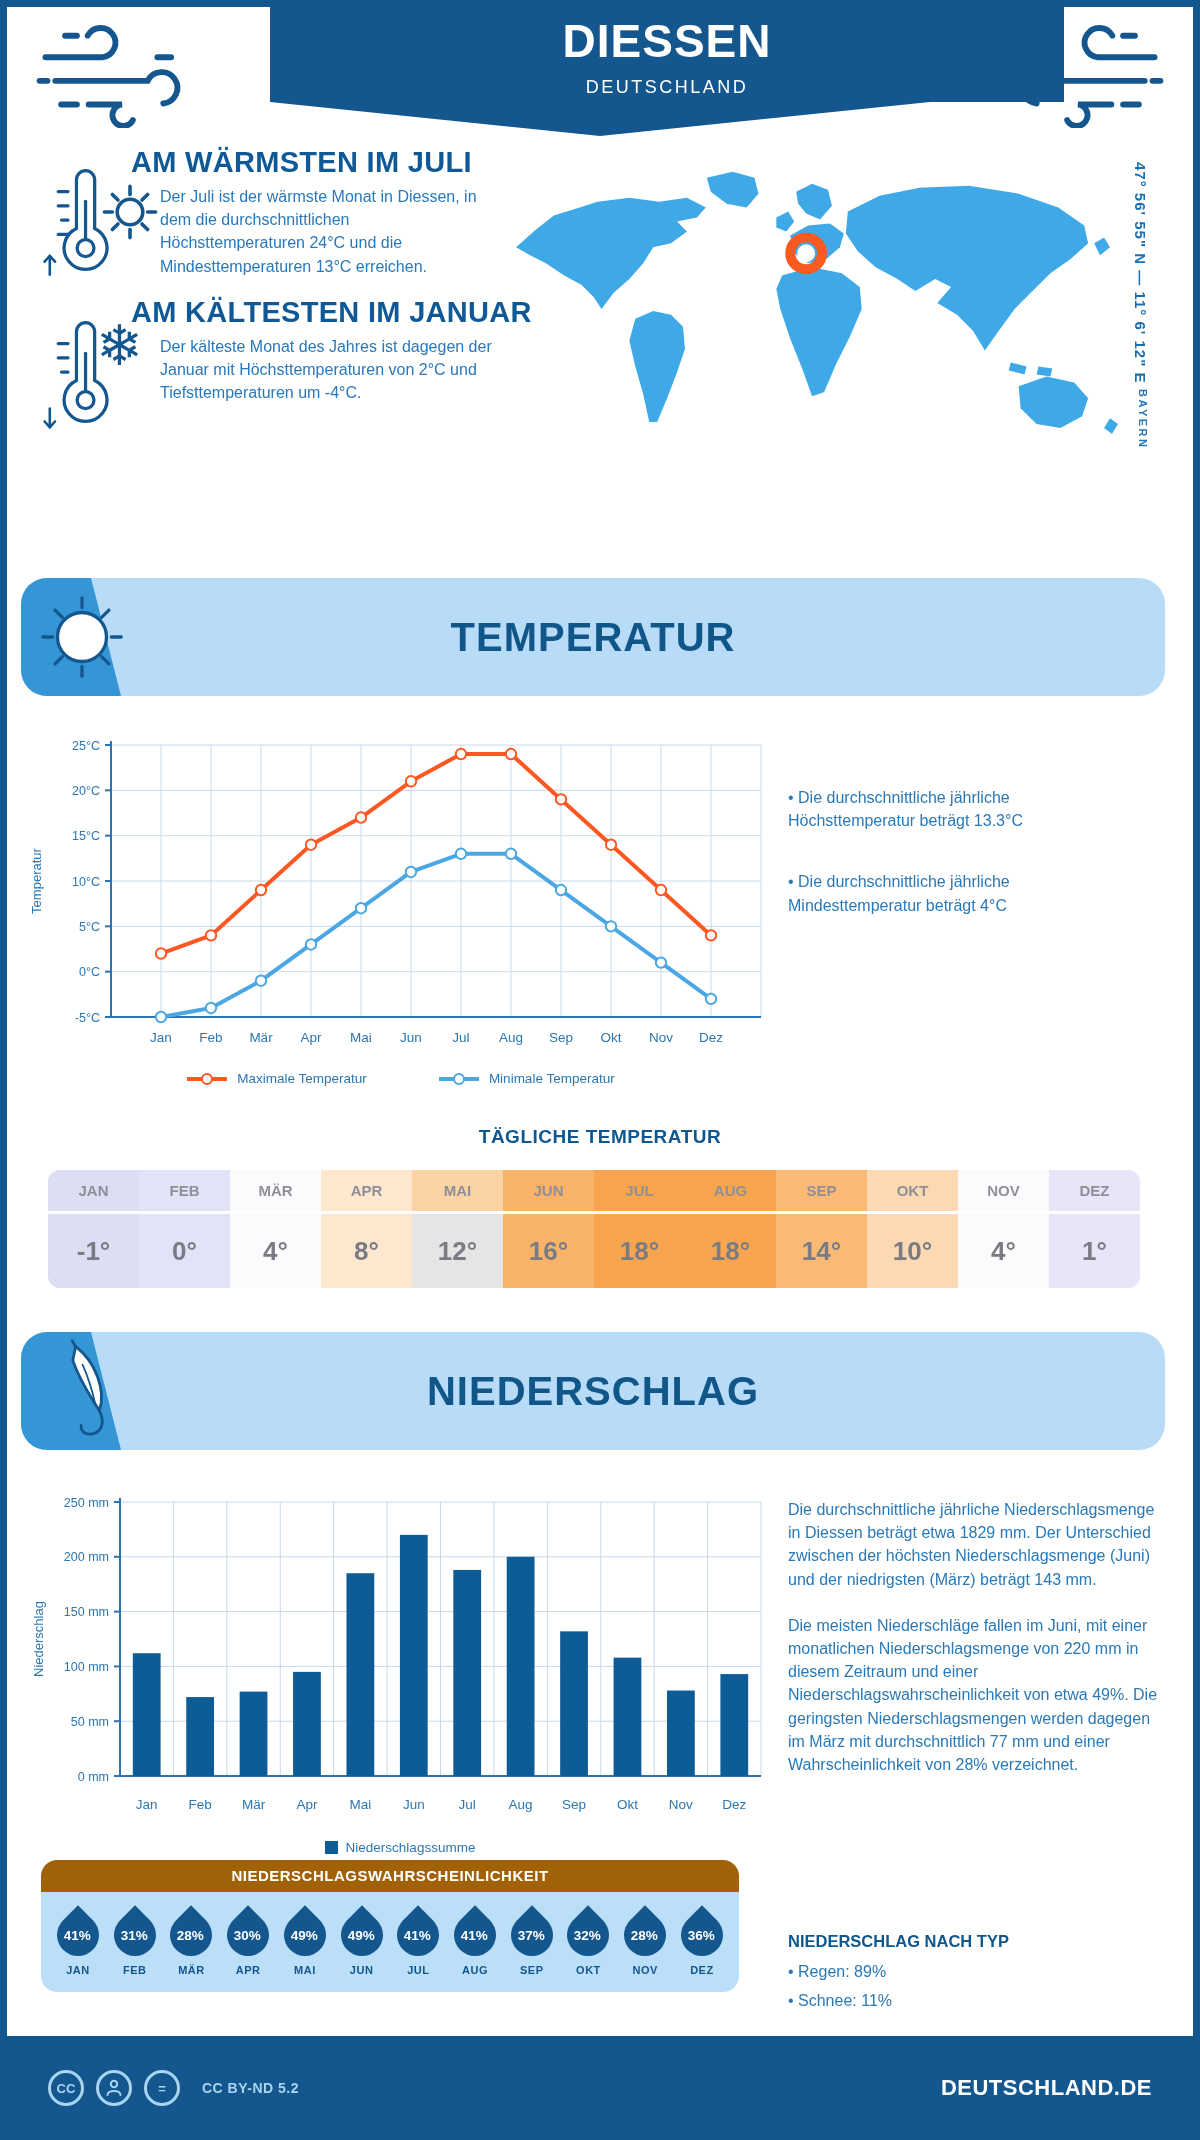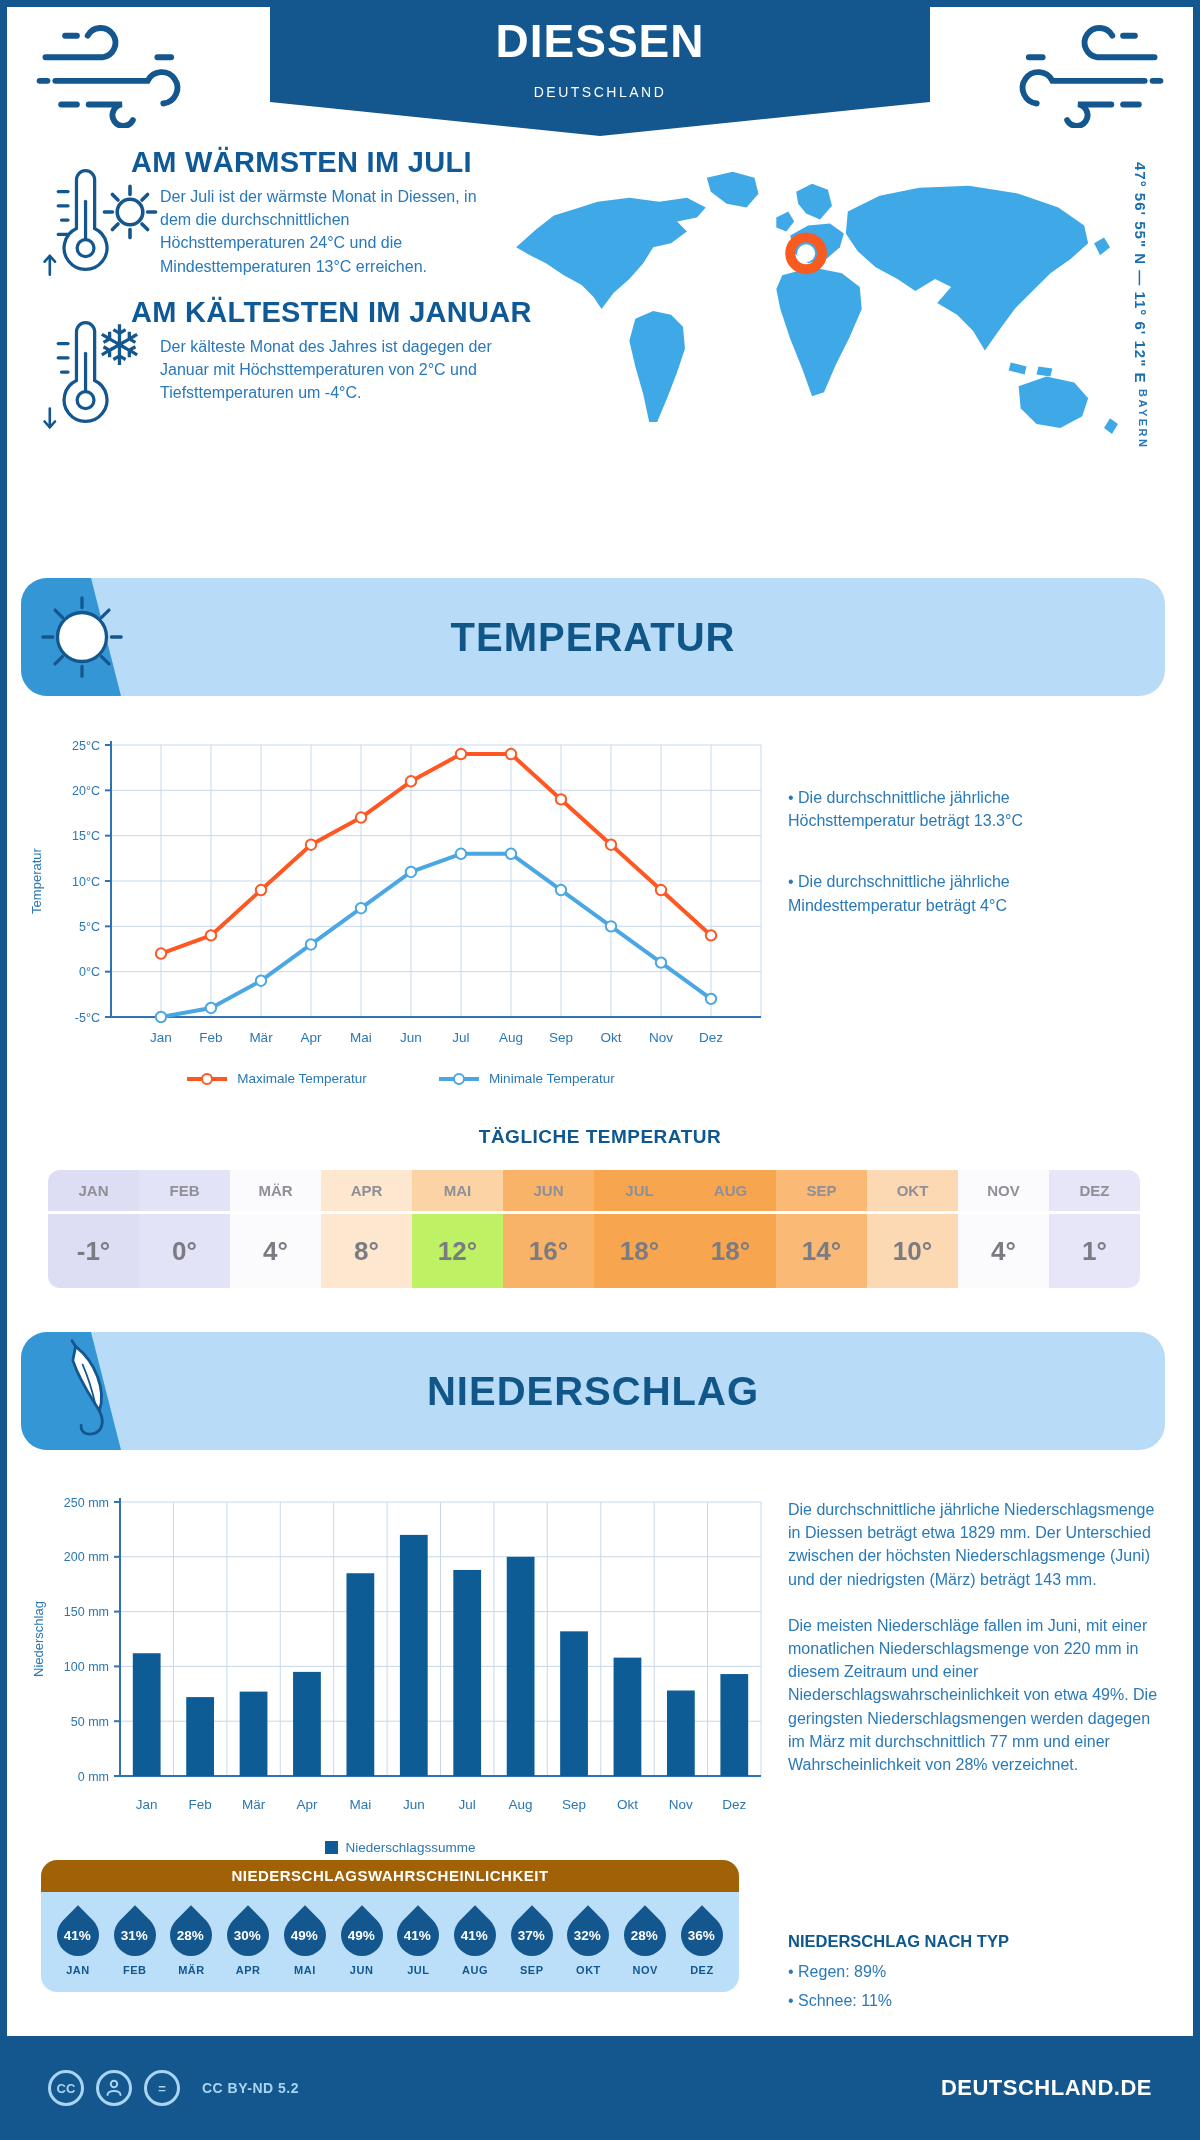--- a/index.html
+++ b/index.html
@@ -1,25 +1,25 @@
 <!DOCTYPE html>
 <html><head>
 <meta charset="utf-8">
 <style>
   html,body{margin:0;padding:0;background:#e8eef4;}
   .page{position:relative;width:1200px;height:2140px;background:#fff;margin:0 auto;
         font-family:"Liberation Sans",sans-serif;overflow:hidden;}
   .page::before{content:'';position:absolute;inset:0;border:7px solid #14568E;pointer-events:none;z-index:60;}
 
   
-  .banner{position:absolute;left:270px;top:0;width:660px;height:102px;background:#14568E;z-index:5;text-align:center;}
+  .banner{position:absolute;left:270px;top:0;width:794px;height:102px;background:#14568E;z-index:5;text-align:center;}
   .banner::after{content:'';position:absolute;top:102px;left:0;width:0;height:0;
         border-left:330px solid transparent;border-right:330px solid transparent;border-top:34px solid #14568E;}
   .banner h1{margin:14px 0 0;color:#fff;font-size:46px;letter-spacing:1px;}
-  .banner .sub{margin-top:16px;color:#fff;font-size:14px;letter-spacing:2.5px;}
+  .banner .sub{margin-top:9px;color:#fff;font-size:18px;letter-spacing:2.5px;}
   .wind{position:absolute;top:20px;width:190px;height:108px;}
   .wind.left{left:30px;} .wind.right{right:30px;transform:scaleX(-1);}
 
   
   .intro-h{position:absolute;margin:0;color:#0F5A96;font-size:29px;letter-spacing:0.3px;font-weight:bold;}
   .intro-p{position:absolute;margin:0;color:#2878BC;font-size:16px;line-height:1.45;}
   .thermo{position:absolute;width:78px;height:156px;}
   .minisun{position:absolute;width:64px;height:64px;}
   .snow{position:absolute;color:#14568E;font-size:56px;line-height:1;font-family:"DejaVu Sans",sans-serif;}
 
@@ -303,21 +303,21 @@
       <div class="hcell" style="background: rgb(248, 165, 79);">JUL</div>
       <div class="hcell" style="background: rgb(248, 165, 79);">AUG</div>
       <div class="hcell" style="background: rgb(250, 186, 117);">SEP</div>
       <div class="hcell" style="background: rgb(252, 217, 178);">OKT</div>
       <div class="hcell" style="background: rgb(251, 251, 254);">NOV</div>
       <div class="hcell" style="background: rgb(230, 230, 248);">DEZ</div>
       <div class="vcell" style="background: rgb(221, 221, 243);">-1°</div>
       <div class="vcell" style="background: rgb(227, 227, 247);">0°</div>
       <div class="vcell" style="background: rgb(251, 251, 254);">4°</div>
       <div class="vcell" style="background: rgb(253, 232, 207);">8°</div>
-      <div class="vcell" style="background: #bef264;">12°</div>
+      <div class="vcell" style="background: #e5e5e5;">12°</div>
       <div class="vcell" style="background: rgb(249, 179, 104);">16°</div>
       <div class="vcell" style="background: rgb(248, 165, 79);">18°</div>
       <div class="vcell" style="background: rgb(248, 165, 79);">18°</div>
       <div class="vcell" style="background: rgb(250, 186, 117);">14°</div>
       <div class="vcell" style="background: rgb(252, 217, 178);">10°</div>
       <div class="vcell" style="background: rgb(251, 251, 254);">4°</div>
       <div class="vcell" style="background: rgb(230, 230, 248);">1°</div>
     </div>
 
   <div class="big-banner" style="top:1332px;">

